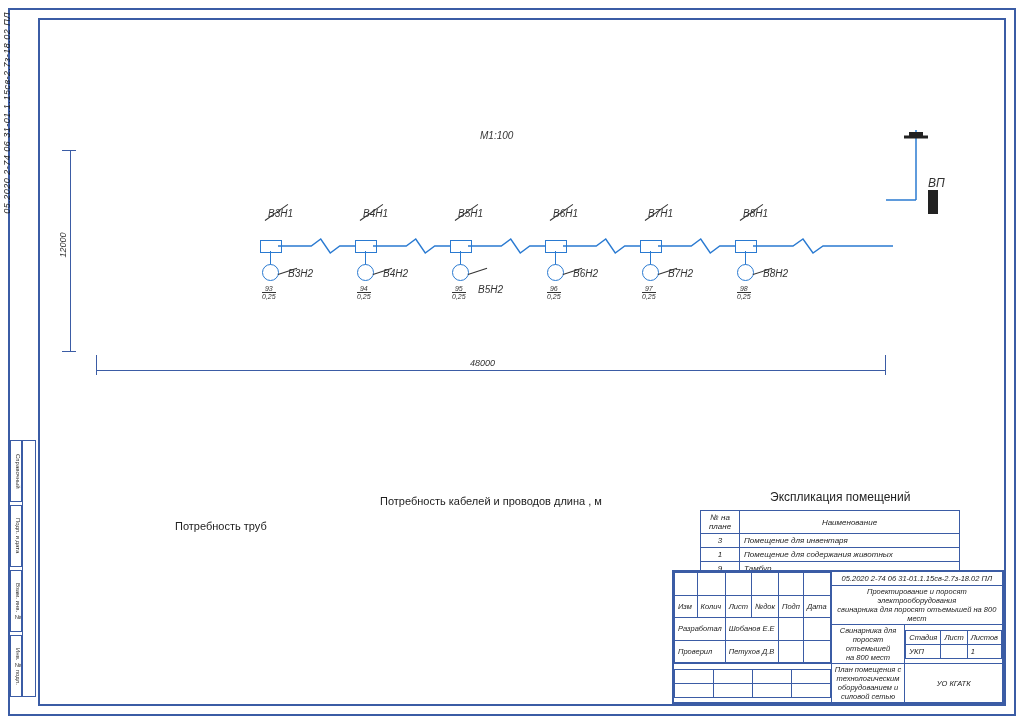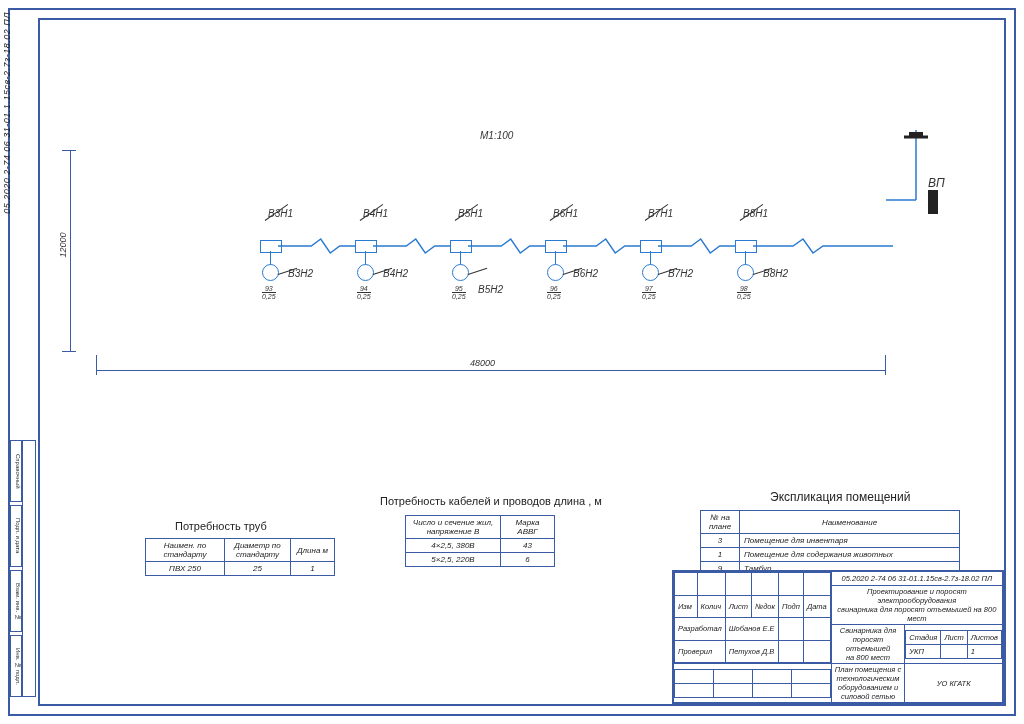--- a/index.html
+++ b/index.html
@@ -149,55 +149,22 @@
       <div class="frac" style="left: 737px; top: 285px;">
         <div class="t">98</div>
         <div>0,25</div>
       </div>
       <div style="position: absolute; left: 753px; top: 236px;"><svg width="140" height="20">
           <path d="M0 10 L40 10 L50 3 L60 17 L70 10 L140 10" stroke="#2a7ad1" stroke-width="1.4" fill="none"></path>
         </svg></div>
     </div>
 
   <div class="headline" style="left:175px;top:520px">Потребность труб</div>
-  <table class="tb" style="left:145px;top:538px;width:190px">
-    <tbody>
-        <tr>
-          <th style="width:70px">Наимен.
-по стандарту</th>
-          <th>Диаметр по стандарту</th>
-          <th style="width:35px">Длина м</th>
-        </tr>
-    <tr>
-          <td>ПВХ 250</td>
-          <td>25</td>
-          <td>1</td>
-        </tr>
-  </tbody>
-    </table>
 
   <div class="headline" style="left:380px;top:495px">Потребность кабелей и проводов длина , м</div>
-  <table class="tb" style="left:405px;top:515px;width:150px">
-    <tbody>
-        <tr>
-          <th>Число и сечение
-жил, напряжение В</th>
-          <th style="width:45px">Марка
-АВВГ</th>
-        </tr>
-    <tr>
-          <td>4×2,5, 380В</td>
-          <td>43</td>
-        </tr>
-    <tr>
-          <td>5×2,5, 220В</td>
-          <td>6</td>
-        </tr>
-  </tbody>
-    </table>
 
   <div class="headline" style="left:770px;top:490px;font-size:12px">Экспликация помещений</div>
   <table class="tb" style="left:700px;top:510px;width:260px">
     <tbody>
         <tr>
           <th style="width:30px">№
 на плане</th>
           <th>Наименование</th>
         </tr>
     <tr>

